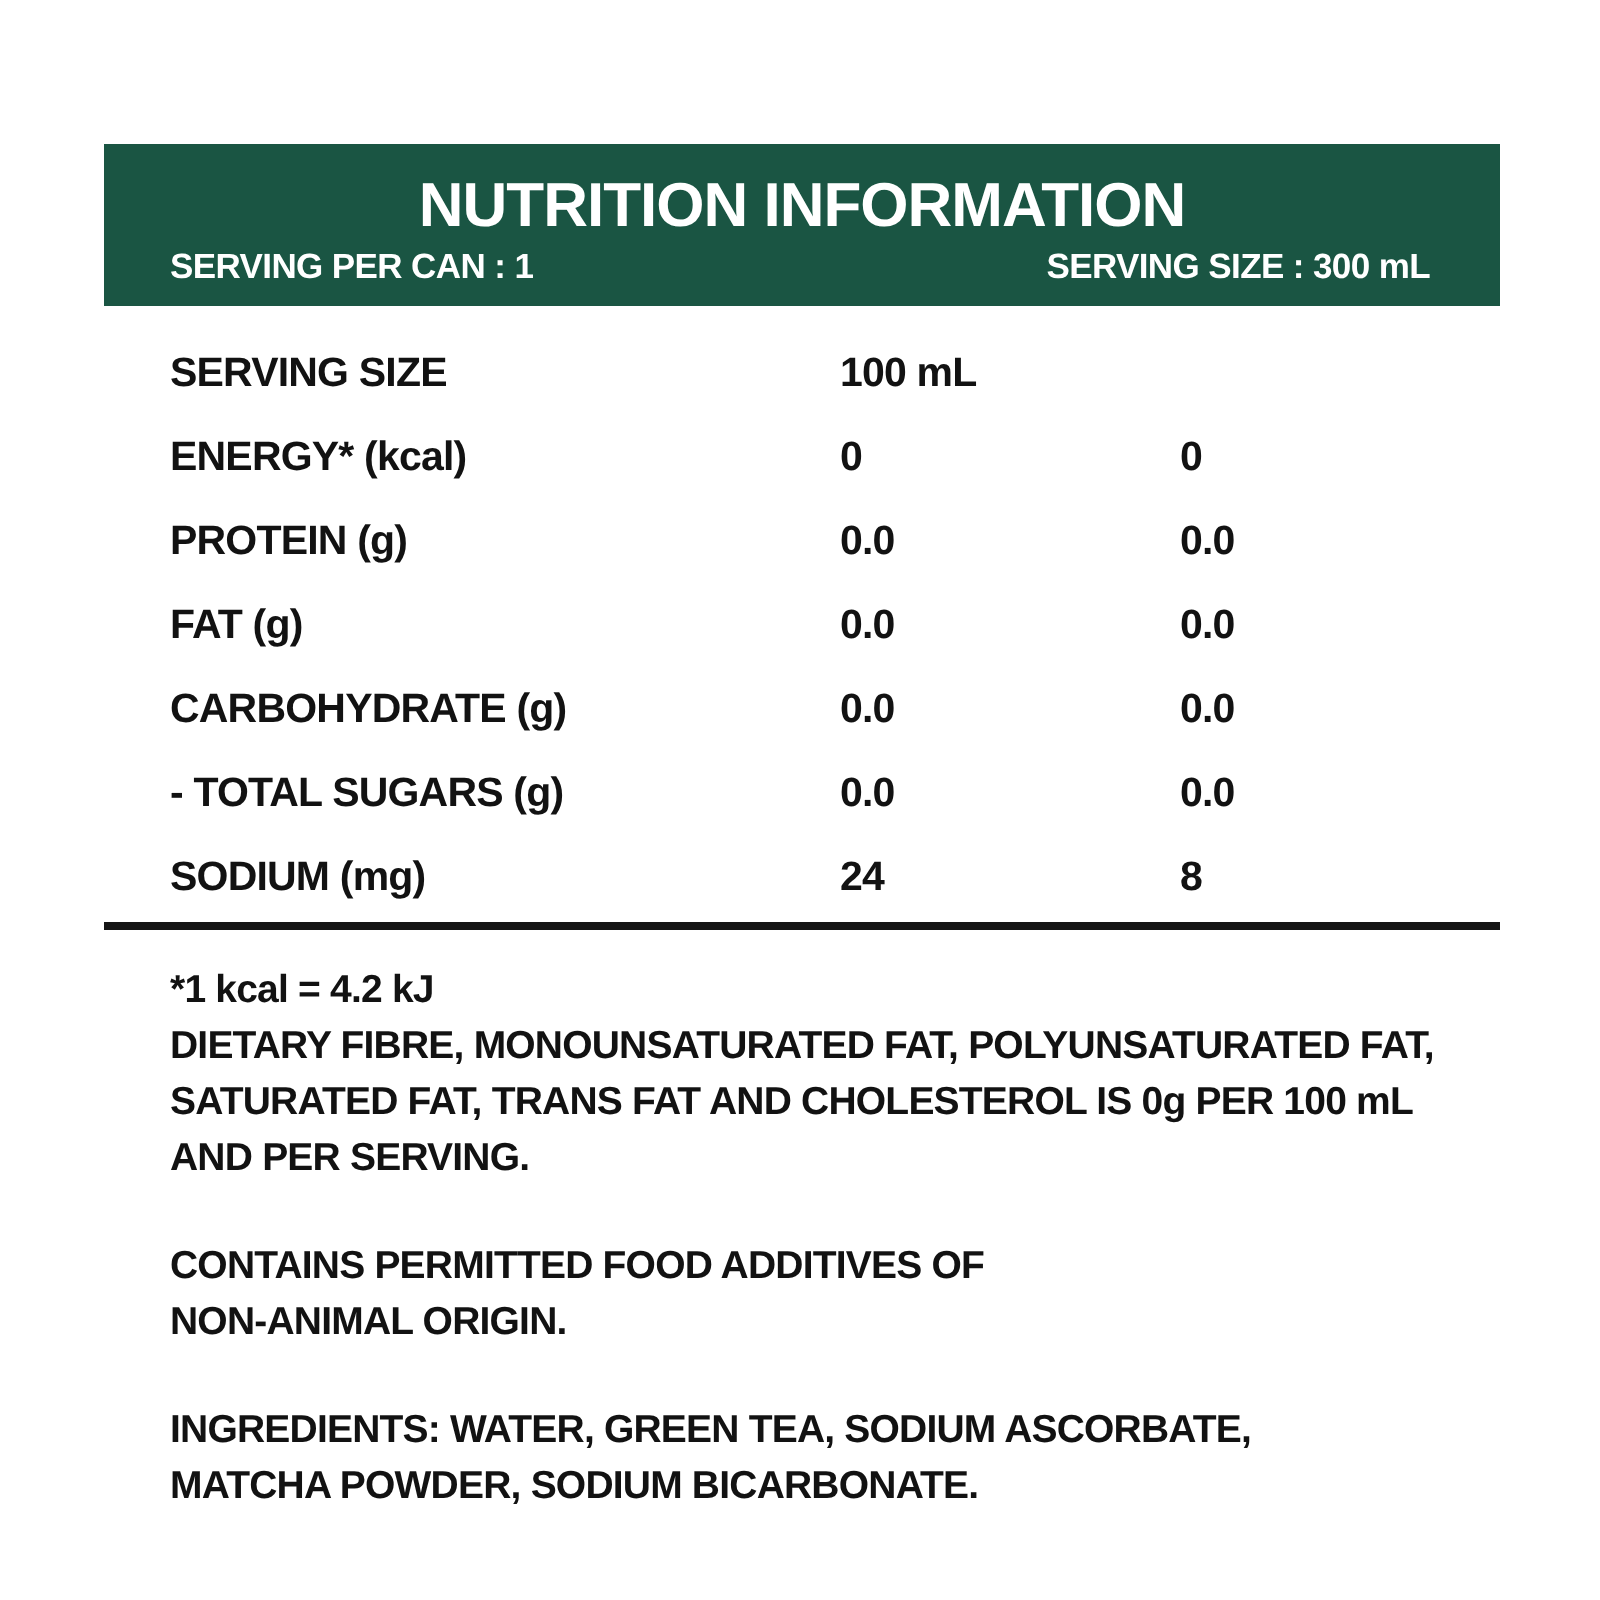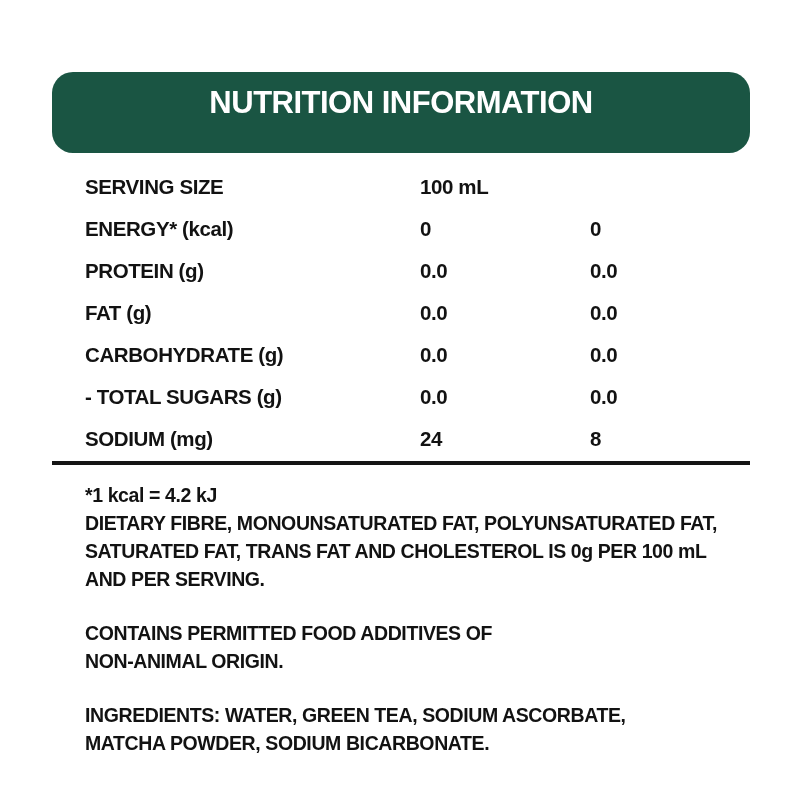--- a/index.html
+++ b/index.html
@@ -4,21 +4,20 @@
 <style>
   html,body{margin:0;padding:0;background:#ffffff;}
   .canvas{
     position:relative;width:800px;height:800px;background:#ffffff;overflow:hidden;
     font-family:"Liberation Sans", sans-serif;color:#121212;
   }
   
   .header-bar{
     position:absolute;left:52px;top:72px;width:698px;height:81px;
     box-sizing:border-box;
-    border-radius:21px;
   }
   .header-title{
     position:absolute;left:0;right:0;top:13px;
     text-align:center;color:#ffffff;
     font-size:31px;font-weight:bold;letter-spacing:-0.5px;
   }
   .header-serving-row{
     position:absolute;left:33px;right:35px;bottom:9px;
     display:flex;justify-content:space-between;align-items:baseline;
     color:#ffffff;font-size:17.5px;font-weight:bold;letter-spacing:-0.3px;
@@ -45,20 +44,24 @@
   .note-block{margin:0 0 26px 0;}
   .note-line{white-space:nowrap;}
 </style>
 </head>
 <body>
 
 <div class="canvas" style="color: rgb(18, 18, 18);">
 
   <div class="header-bar" style="background: rgb(26, 85, 67);">
     <div class="header-title">NUTRITION INFORMATION</div>
+    <div class="header-serving-row">
+      <span>SERVING PER CAN : 1</span>
+      <span>SERVING SIZE : 300 mL</span>
+    </div>
   </div>
 
   <div class="ntable">
     <div class="nrow">
       <div class="c2">SERVING SIZE</div>
       <div class="c3">100 mL</div>
     </div>
     <div class="nrow">
       <div class="c1">ENERGY* (kcal)</div>
       <div class="c2">0</div>

